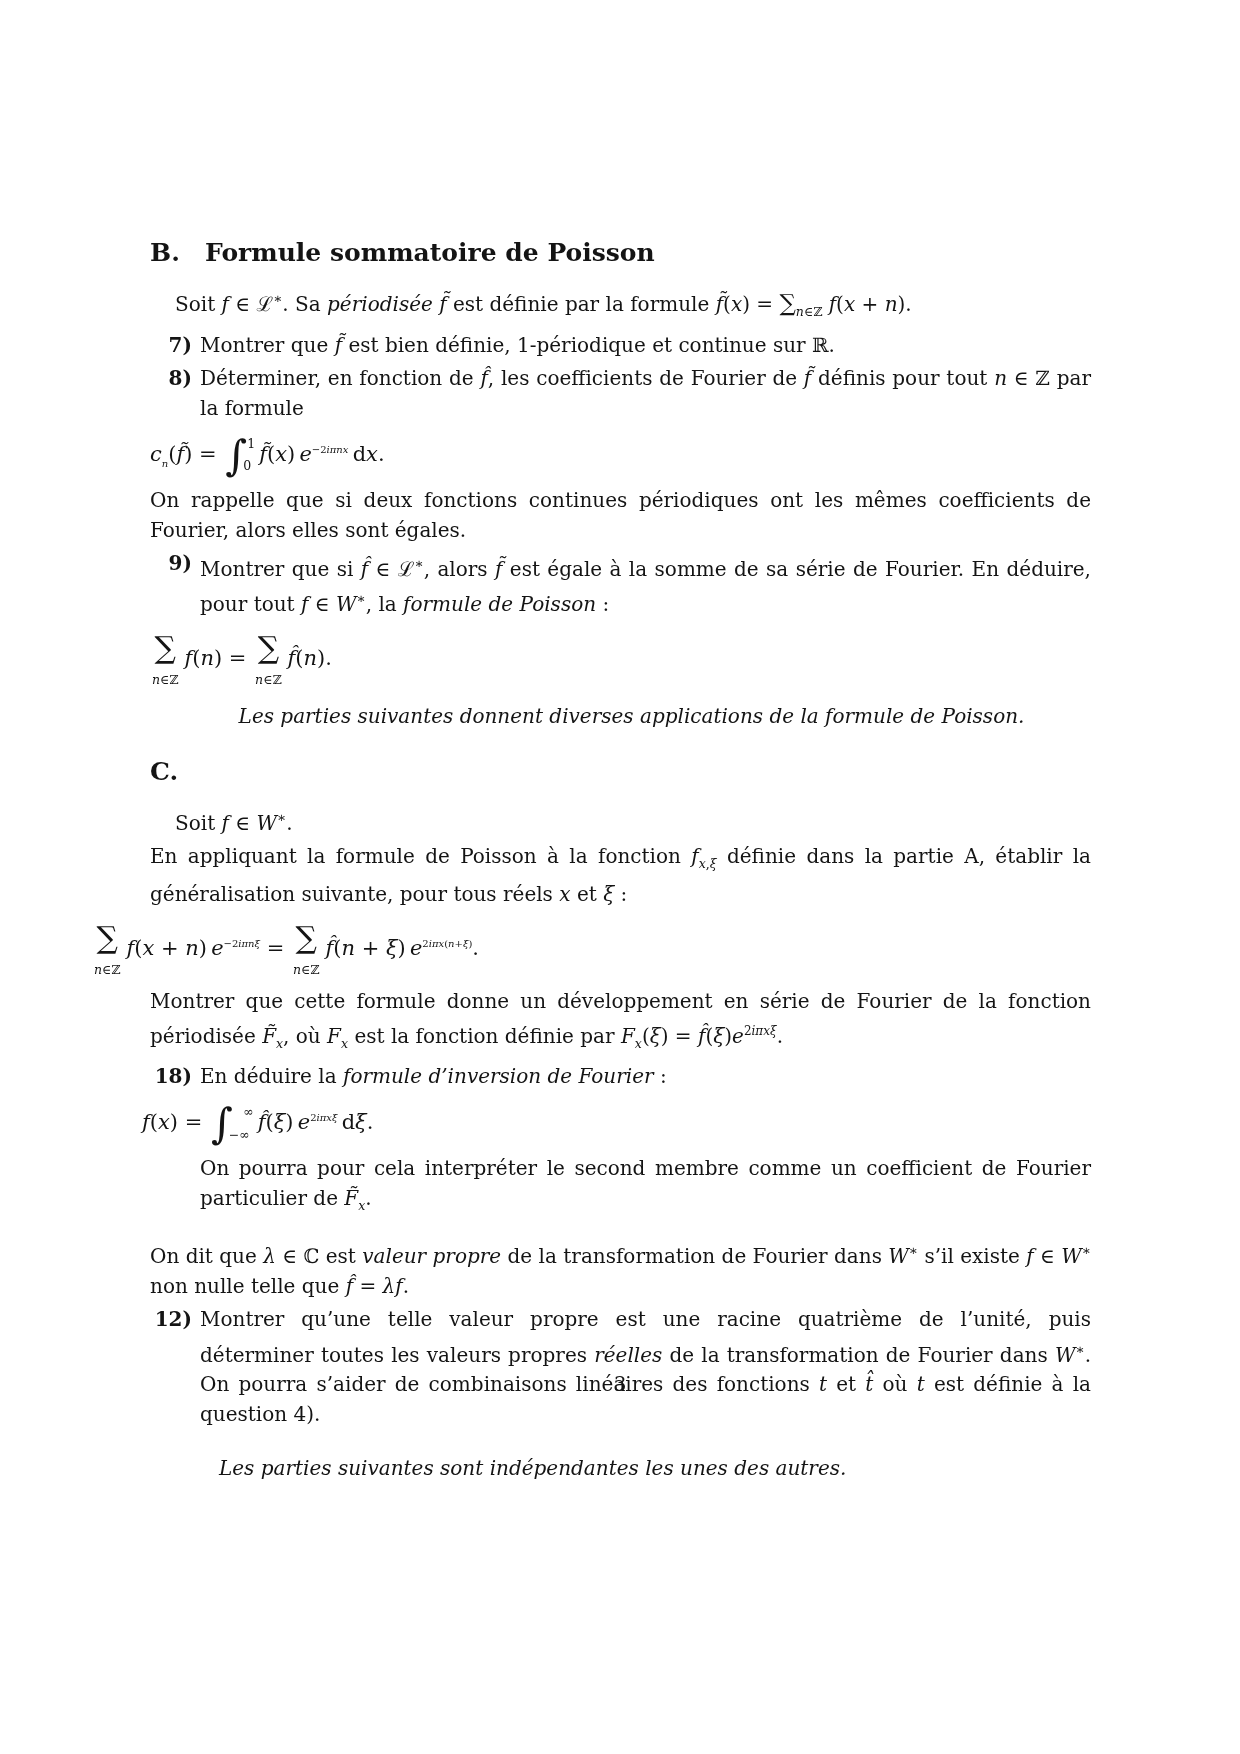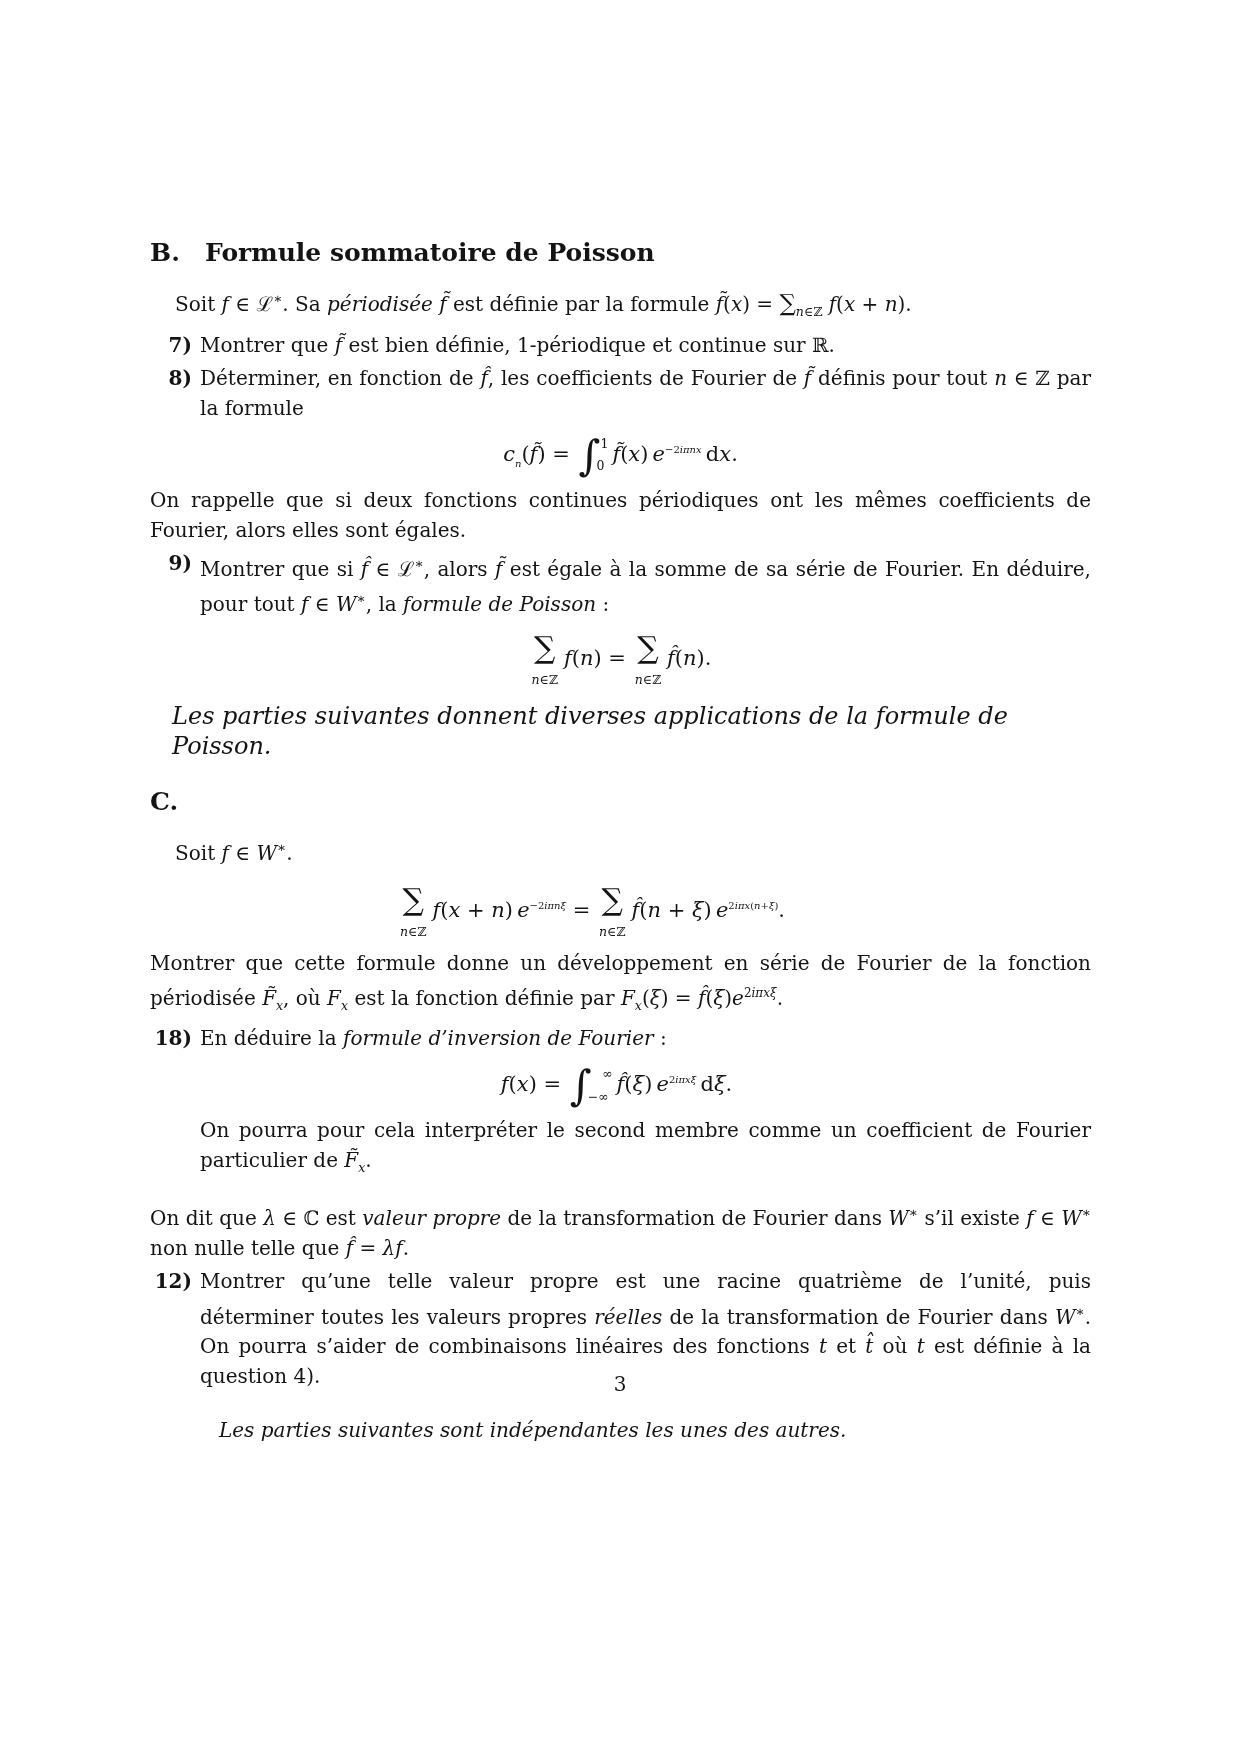--- a/index.html
+++ b/index.html
@@ -10,38 +10,38 @@
   }
   .content{position:absolute;left:150px;top:238px;width:941px}
   .sec-h{display:flex;font-size:25px;font-weight:bold;margin-bottom:16px}
   .sec-label{width:55px;flex:none}
   .sec-c{margin-top:26px}
   .para{font-size:20px;line-height:30px;text-align:justify}
   .indent{text-indent:25px;margin-bottom:3px}
   .item{display:flex;margin:3px 0}
   .qnum{flex:none;width:50px;padding-right:8px;text-align:right;font-weight:bold;font-size:20px;line-height:30px}
   .qbody{flex:1;min-width:0}
-  .formula{text-align:center;font-size:21px;line-height:1.15;margin:13px 0 9px}
+  .formula{font-size:21px;line-height:1.15;margin:13px 0 9px}
   .qbody .formula{margin-left:-58px}
   sup{font-size:12px}
   sub{font-size:12.5px}
   .star{font-size:13.5px}
   .formula sup,.formula sub{font-size:10px}
   .sum{display:inline-flex;flex-direction:column;align-items:center;vertical-align:middle;margin:2px 6px 0 2px}
   .sumop{font-size:30px;line-height:.95}
   .sumsub{font-size:12.5px;line-height:1;margin-top:12px}
   .int{display:inline-flex;vertical-align:middle;margin:0 4px 0 2px}
   .intop{font-size:42px;line-height:.95}
   .intlims{display:inline-flex;flex-direction:column;justify-content:space-between;font-size:12.5px;line-height:1;padding:2px 0 3px}
   .ilt{align-self:flex-end}
   .ilb{align-self:flex-start;position:relative;left:-4px}
   .inlsum{font-size:23px}
   .inlsub{font-size:12.5px}
   .scrw{font-style:italic}
-  .transition{font-style:italic;font-size:24px;line-height:30px;margin:14px 0 10px 22px;text-align:left}
+  .transition{font-style:italic;font-size:20px;line-height:30px;margin:14px 0 10px 22px;text-align:center}
   .transition-center{font-style:italic;font-size:20px;line-height:30px;margin:24px 0 0 69px;text-align:left}
   .page-number{position:absolute;left:0;width:1240px;top:1372px;text-align:center;font-size:20px}
 </style>
 </head>
 <body>
 
 <div class="content">
 
   <h2 class="sec-h">
     <span class="sec-label">B.</span>
@@ -92,20 +92,21 @@
   <p class="transition">Les parties suivantes donnent diverses applications de la formule de Poisson.</p>
 
   <h2 class="sec-h sec-c">
     <span class="sec-label">C.</span>
   </h2>
 
   <p class="para indent">Soit <i>f</i> ∈ <i class="scrw">W</i><sup class="star">∗</sup>.</p>
 
   <div class="item">
     <div class="qbody">
+      <p class="para">En appliquant la formule de Poisson à la fonction <i>f</i><sub><i>x</i>,<i>ξ</i></sub> définie dans la partie A, établir la généralisation suivante, pour tous réels <i>x</i> et <i>ξ</i> :</p>
       <div class="formula"><span class="sum">
             <span class="sumop">∑</span>
             <span class="sumsub"><i>n</i>∈ℤ</span>
           </span><i>f</i>(<i>x</i> + <i>n</i>) <i>e</i><sup>−2<i>iπnξ</i></sup> = <span class="sum">
             <span class="sumop">∑</span>
             <span class="sumsub"><i>n</i>∈ℤ</span>
           </span><i>f̂</i>(<i>n</i> + <i>ξ</i>) <i>e</i><sup>2<i>iπx</i>(<i>n</i>+<i>ξ</i>)</sup>.</div>
       <p class="para">Montrer que cette formule donne un développement en série de Fourier de la fonction périodisée <i>F̃</i><sub><i>x</i></sub>, où <i>F</i><sub><i>x</i></sub> est la fonction définie par <i>F</i><sub><i>x</i></sub>(<i>ξ</i>) = <i>f̂</i>(<i>ξ</i>)<i>e</i><sup>2<i>iπxξ</i></sup>.</p>
     </div>
   </div>

